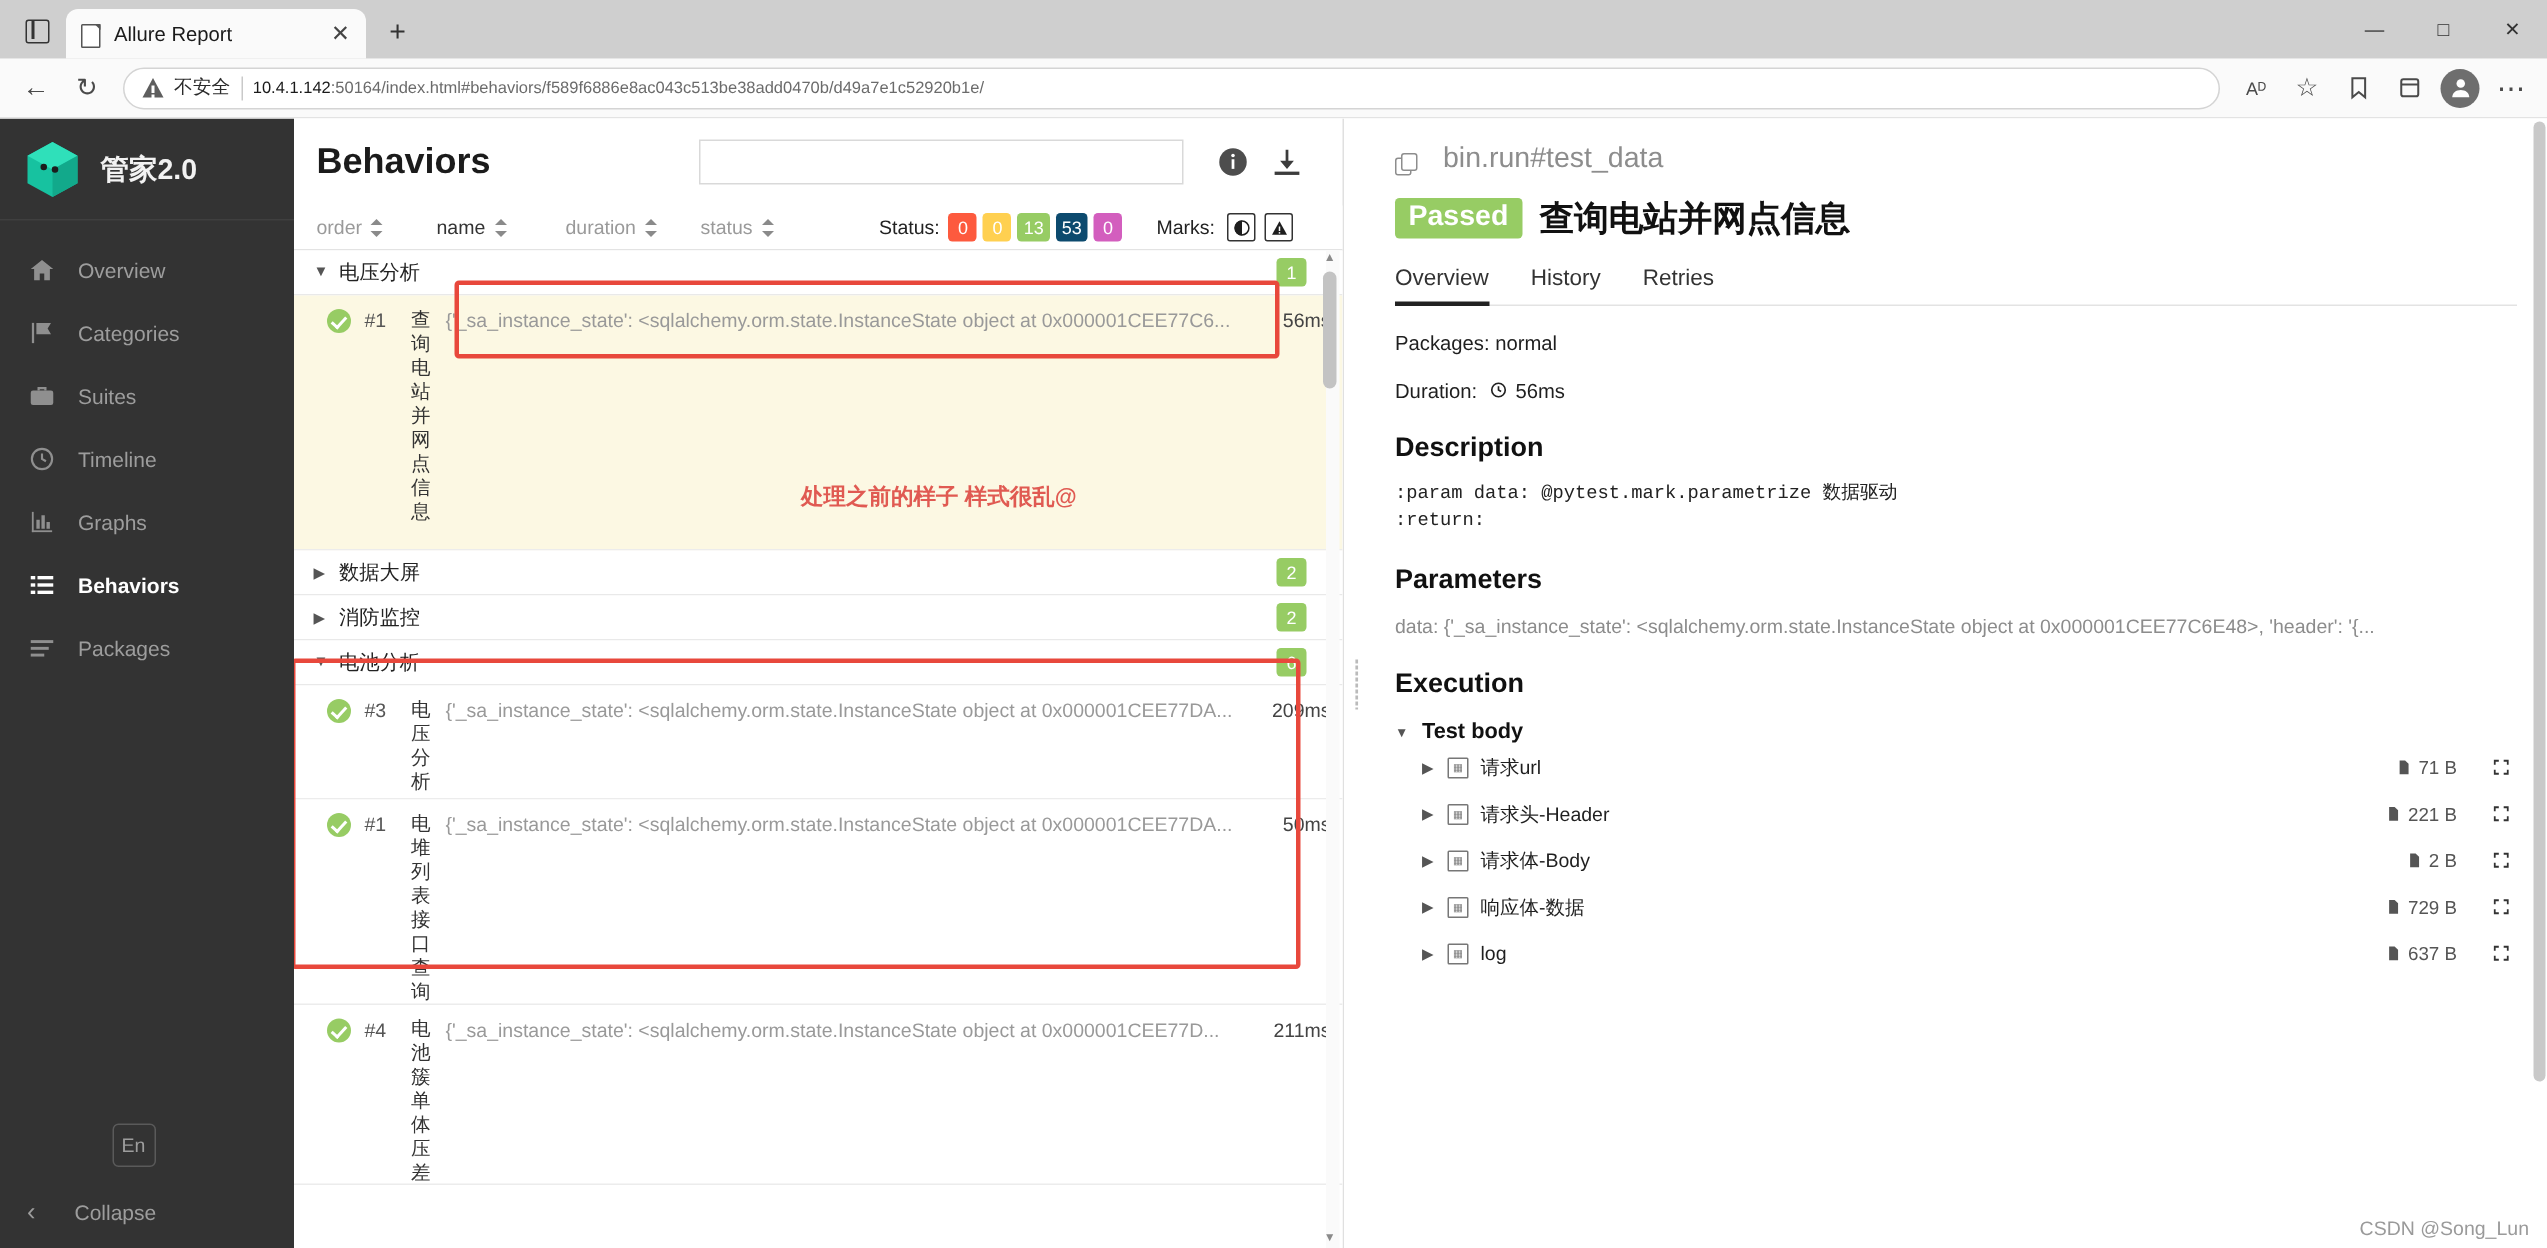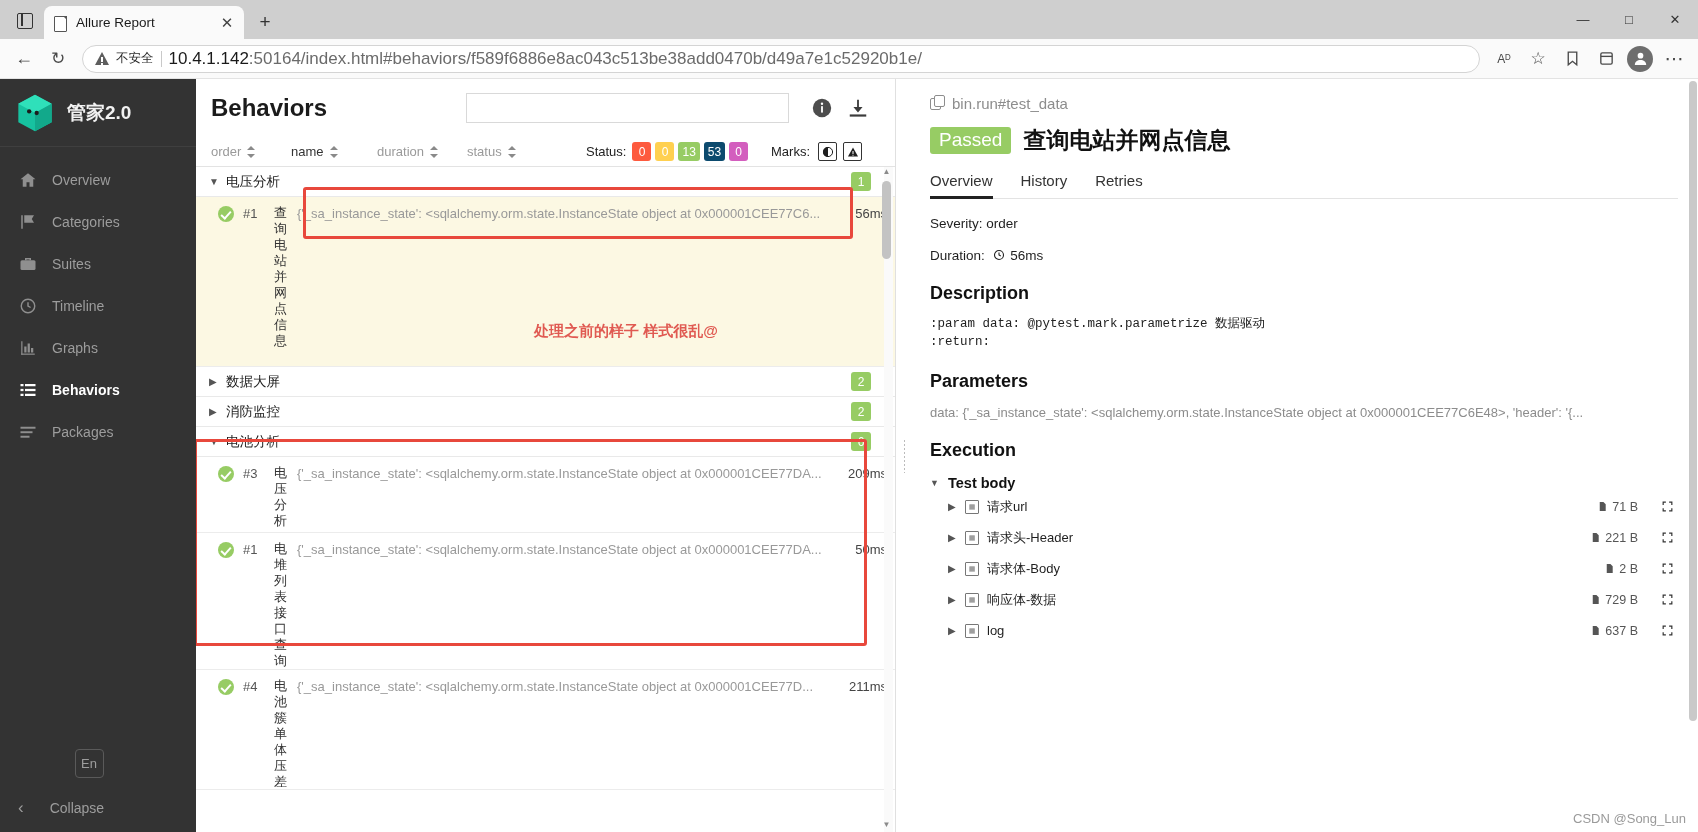--- a/index.html
+++ b/index.html
@@ -75,21 +75,21 @@
     content: ""; position: absolute; left: 0; top: 0;
     border-left: 7px solid transparent; border-right: 7px solid transparent;
     border-bottom: 13px solid #5e5e5e;
   }
   .warn-ico:after {
     content: ""; position: absolute; left: 6px; top: 5px; width: 2px; height: 5px; background: #fff;
     box-shadow: 0 6px 0 0 #fff;
   }
   .notsecure { font-size: 12.5px; color: #2b2b2b; white-space: nowrap; }
   .omni-div { width: 1px; height: 16px; background: #c9c9c9; flex: none; }
-  .urltext { font-size: 17px; color: #6b6b6b; white-space: nowrap; overflow: hidden; }
+  .urltext { font-size: 11px; color: #6b6b6b; white-space: nowrap; overflow: hidden; }
   .urltext b { color: #1a1a1a; font-weight: 400; }
   .avatar-btn {
     width: 26px; height: 26px; border-radius: 50%; background: #6e6e6e;
     display: flex; align-items: center; justify-content: center; margin: 0 3px; flex: none;
   }
 
   
   .page { flex: 1; display: flex; background: #fff; overflow: hidden; position: relative; }
 
   
@@ -198,30 +198,30 @@
   
   .splitter {
     width: 16px; flex: none; background: #fff; position: relative; cursor: col-resize;
     display: flex; align-items: center; justify-content: center;
   }
   .splitter .grip { width: 3px; height: 34px; background-image: radial-gradient(#bbb 1px, transparent 1px); background-size: 3px 4px; }
 
   
   .rightpane { flex: 1; display: flex; flex-direction: column; overflow: hidden; background: #fff; padding-left: 0; }
   .rp-inner { padding: 16px 20px 0 18px; flex: 1; overflow: hidden; }
-  .rp-crumb { display: flex; align-items: flex-start; gap: 7px; font-size: 15px; color: #8d8d8d; }
+  .rp-crumb { display: flex; align-items: flex-end; gap: 17px; font-size: 19px; color: #8d8d8d; }
   .copy-ico { width: 15px; height: 15px; position: relative; flex:none; }
   .copy-ico:before, .copy-ico:after {
     content: ""; position: absolute; border: 1.3px solid #8d8d8d; border-radius: 2px;
   }
   .copy-ico:before { left: 0; top: 3px; width: 9px; height: 10px; background: #fff; }
   .copy-ico:after { left: 4px; top: 0; width: 9px; height: 10px; background: #fff; }
   .rp-title-row { display: flex; align-items: center; gap: 12px; margin-top: 13px; }
   .pass-badge {
-    background: #97cc64; color: #fff; font-size: 19px; font-weight: normal;
+    background: #97cc64; color: #fff; font-size: 19px; font-weight: bold;
     padding: 2px 9px 3px; border-radius: 3px;
   }
   .rp-title { font-size: 23px; font-weight: bold; color: #111; }
   .tabs { display: flex; gap: 28px; margin-top: 16px; border-bottom: 1px solid #e3e3e3; }
   .tab-item { font-size: 15px; color: #333; padding-bottom: 9px; cursor: pointer; position: relative; }
   .tab-item.active:after {
     content: ""; position: absolute; left: 0; right: 0; bottom: -1px; height: 3px; background: #222;
   }
   .kv { font-size: 13.5px; color: #1f1f1f; margin-top: 17px; }
   .sec-h { font-size: 18px; font-weight: bold; color: #111; margin-top: 20px; }
@@ -543,21 +543,21 @@
           <span class="pass-badge">Passed</span>
           <span class="rp-title">查询电站并网点信息</span>
         </div>
 
         <div class="tabs">
           <span class="tab-item active">Overview</span>
           <span class="tab-item">History</span>
           <span class="tab-item">Retries</span>
         </div>
 
-        <div class="kv">Severity: order</div>
+        <div class="kv">Packages: normal</div>
         <div class="kv">
           <span>Duration:</span>
           <svg width="12" height="12" viewBox="0 0 24 24" fill="none" stroke="#222" stroke-width="2.2" style="vertical-align:-1px;margin:0 2px 0 4px;">
               <circle cx="12" cy="12" r="9"></circle>
               <path d="M12 7v5l3.5 2"></path>
             </svg>
           <span>56ms</span>
         </div>
 
         <div class="sec-h">Description</div>

